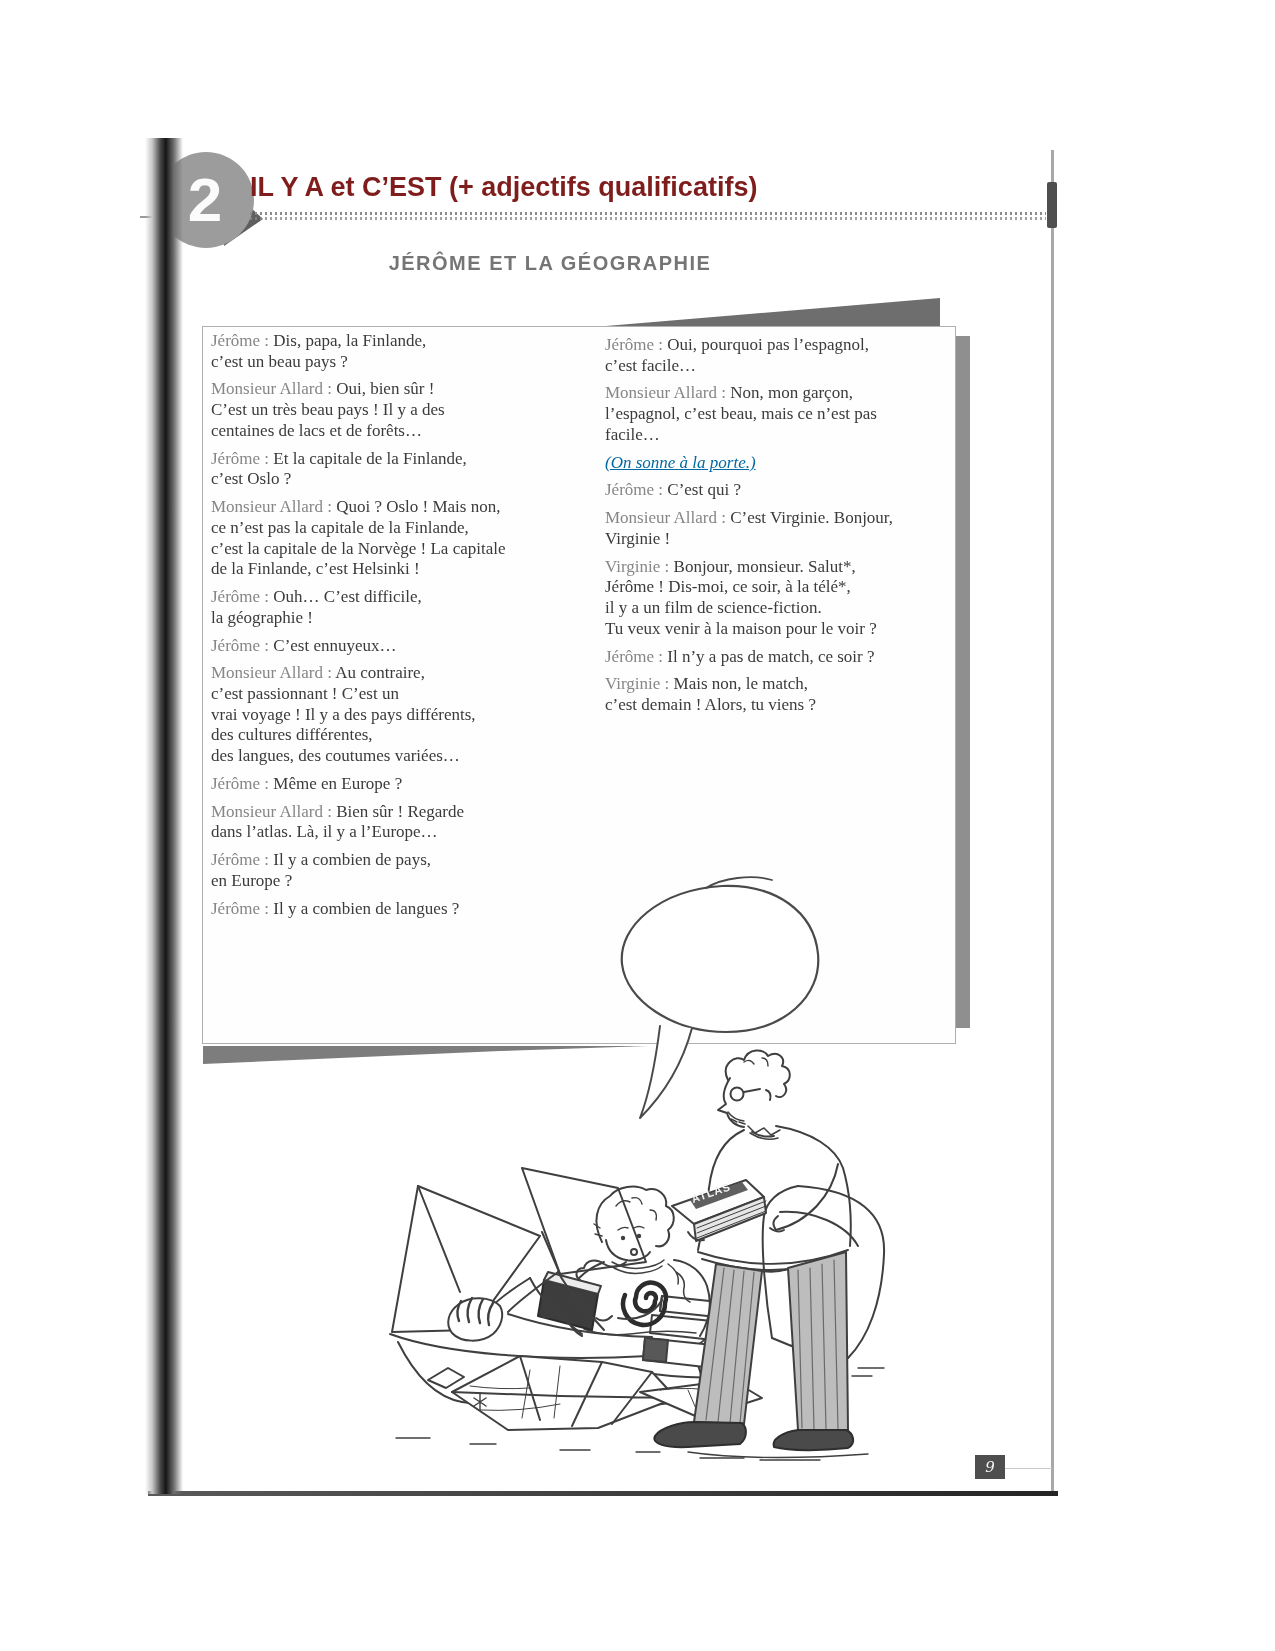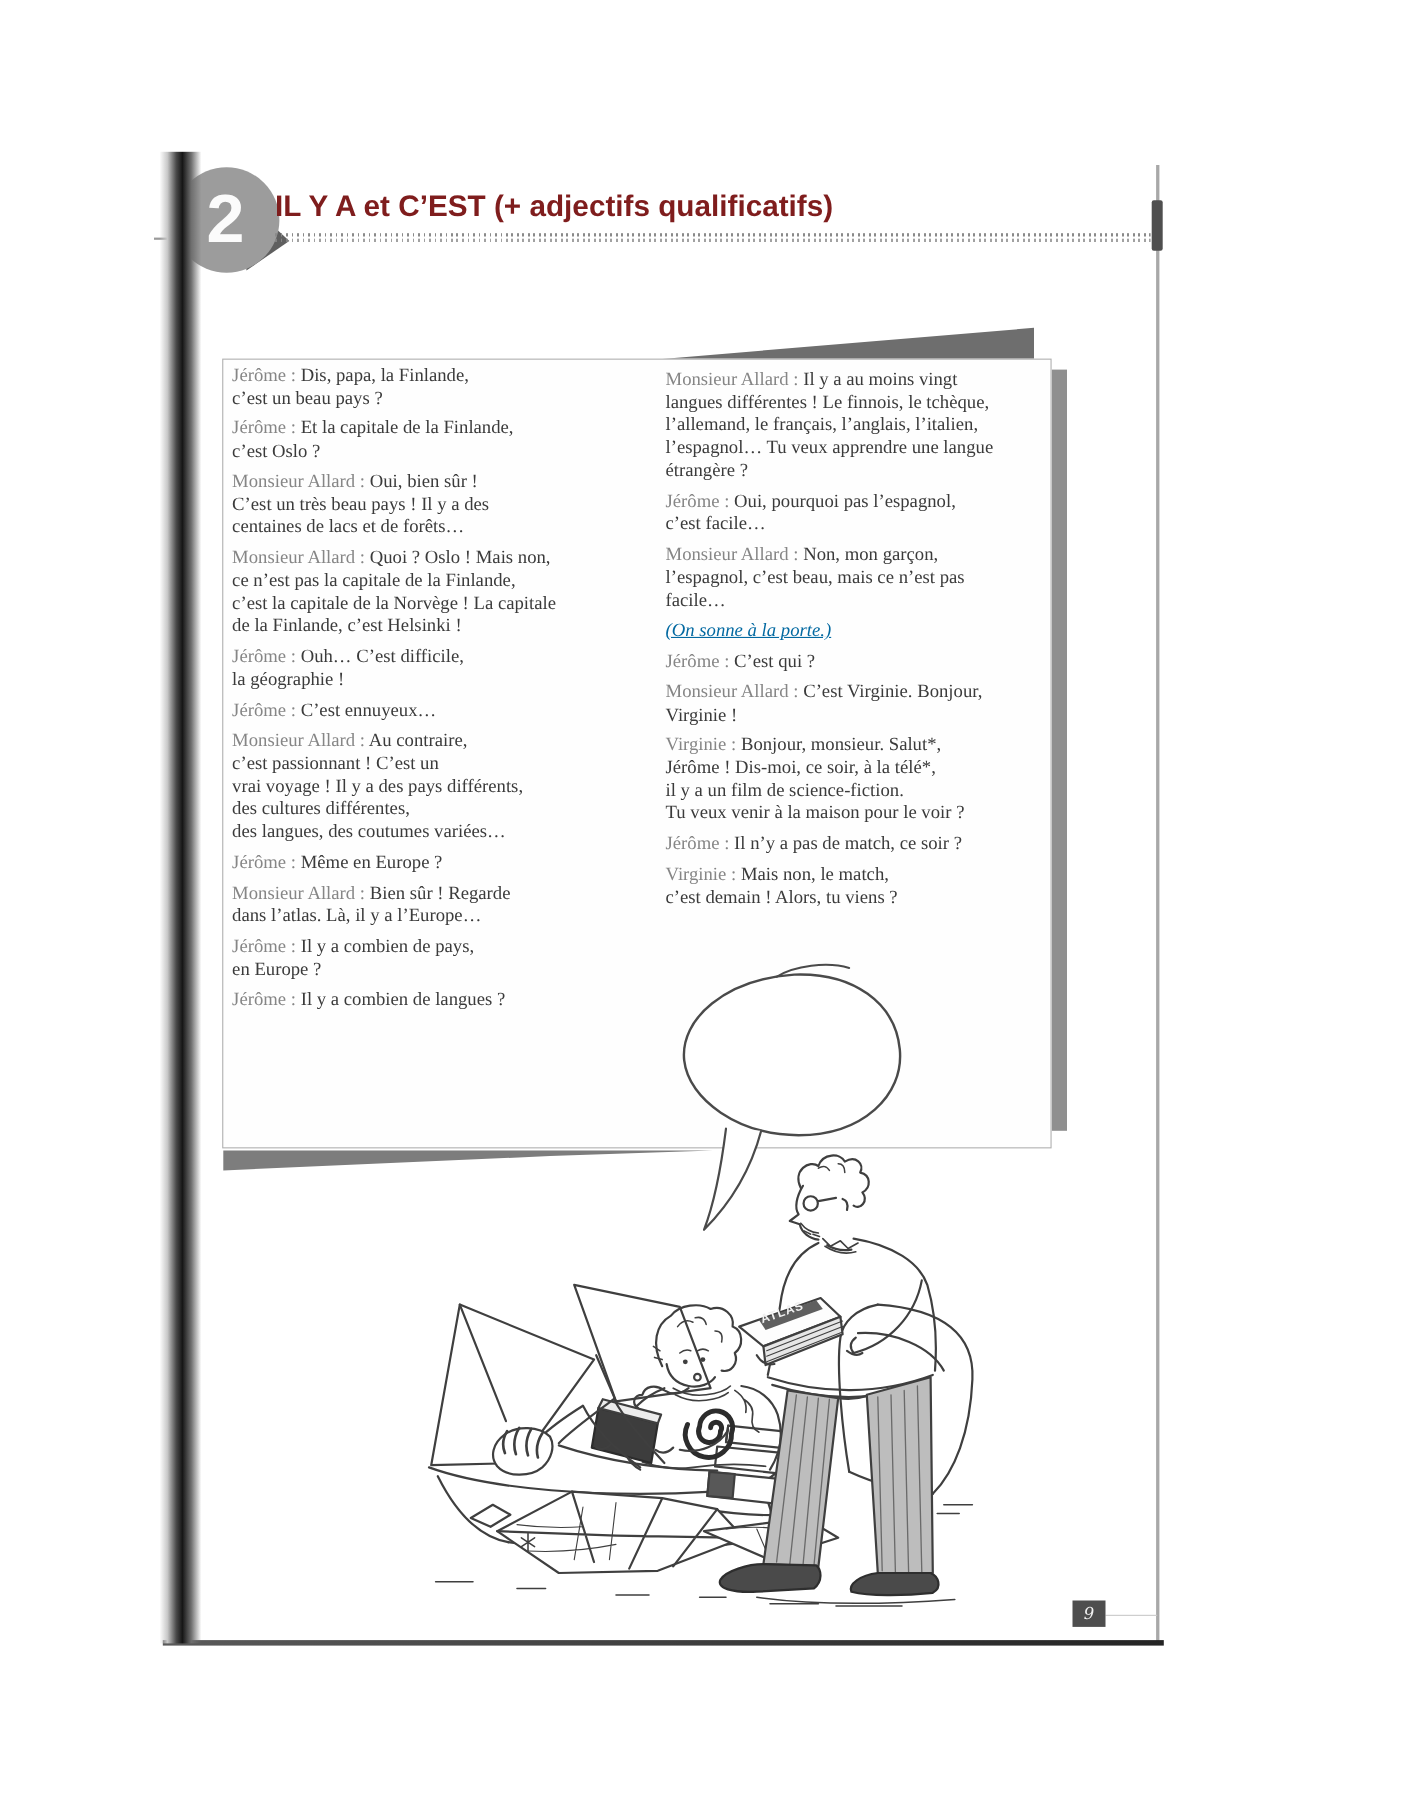--- a/index.html
+++ b/index.html
@@ -62,62 +62,58 @@
   <div class="right-edge-blob"></div>
   <div class="bottom-edge-line"></div>
   <div class="edge-tick"></div>
 
   <div class="chapter-circle"></div>
   <div class="left-edge-band"></div>
   <div class="chapter-num">2</div>
   <div class="page-title">IL Y A et C’EST (+ adjectifs qualificatifs)</div>
   <div class="dotted-rule"></div>
   <div class="dotted-rule r2"></div>
+  <div class="section-subtitle">JÉRÔME ET LA GÉOGRAPHIE</div>
 
   <svg class="deco" viewBox="0 0 1275 1651">
     <polygon points="224,183 263,219 224,246" fill="#5f5f5f"></polygon>
     <polygon points="594,327 940,298 940,331 594,331" fill="#6e6e6e"></polygon>
     <rect x="956" y="336" width="14" height="692" fill="#8f8f8f"></rect>
     <polygon points="203,1046 203,1064 500,1051 648,1046" fill="#7d7d7d"></polygon>
   </svg>
 
   <div class="dialogue-card">
     <div class="dlg-col" id="dialogue-col-left">
         <p class="dlg"><span class="spk">Jérôme</span><span class="sep"> : </span><span class="txt">Dis, papa, la Finlande,
 c’est un beau pays ?</span></p>
-        <p class="dlg"><span class="spk">Jérôme</span><span class="sep"> : </span><span class="txt">Et la capitale de la Finlande,
-c’est Oslo ?</span></p>
         <p class="dlg"><span class="spk">Monsieur Allard</span><span class="sep"> : </span><span class="txt">Oui, bien sûr !
 C’est un très beau pays ! Il y a des
 centaines de lacs et de forêts…</span></p>
+        <p class="dlg"><span class="spk">Jérôme</span><span class="sep"> : </span><span class="txt">Et la capitale de la Finlande,
+c’est Oslo ?</span></p>
         <p class="dlg"><span class="spk">Monsieur Allard</span><span class="sep"> : </span><span class="txt">Quoi ? Oslo ! Mais non,
 ce n’est pas la capitale de la Finlande,
 c’est la capitale de la Norvège ! La capitale
 de la Finlande, c’est Helsinki !</span></p>
         <p class="dlg"><span class="spk">Jérôme</span><span class="sep"> : </span><span class="txt">Ouh… C’est difficile,
 la géographie !</span></p>
         <p class="dlg"><span class="spk">Jérôme</span><span class="sep"> : </span><span class="txt">C’est ennuyeux…</span></p>
         <p class="dlg"><span class="spk">Monsieur Allard</span><span class="sep"> : </span><span class="txt">Au contraire,
 c’est passionnant ! C’est un
 vrai voyage ! Il y a des pays différents,
 des cultures différentes,
 des langues, des coutumes variées…</span></p>
         <p class="dlg"><span class="spk">Jérôme</span><span class="sep"> : </span><span class="txt">Même en Europe ?</span></p>
         <p class="dlg"><span class="spk">Monsieur Allard</span><span class="sep"> : </span><span class="txt">Bien sûr ! Regarde
 dans l’atlas. Là, il y a l’Europe…</span></p>
         <p class="dlg"><span class="spk">Jérôme</span><span class="sep"> : </span><span class="txt">Il y a combien de pays,
 en Europe ?</span></p>
         <p class="dlg"><span class="spk">Jérôme</span><span class="sep"> : </span><span class="txt">Il y a combien de langues ?</span></p>
       </div>
     <div class="dlg-col" id="dialogue-col-right">
-        <p class="dlg"><span class="spk">Monsieur Allard</span><span class="sep"> : </span><span class="txt">Il y a au moins vingt
-langues différentes ! Le finnois, le tchèque,
-l’allemand, le français, l’anglais, l’italien,
-l’espagnol… Tu veux apprendre une langue
-étrangère ?</span></p>
         <p class="dlg"><span class="spk">Jérôme</span><span class="sep"> : </span><span class="txt">Oui, pourquoi pas l’espagnol,
 c’est facile…</span></p>
         <p class="dlg"><span class="spk">Monsieur Allard</span><span class="sep"> : </span><span class="txt">Non, mon garçon,
 l’espagnol, c’est beau, mais ce n’est pas
 facile…</span></p>
         <p class="dlg stage">(On sonne à la porte.)</p>
         <p class="dlg"><span class="spk">Jérôme</span><span class="sep"> : </span><span class="txt">C’est qui ?</span></p>
         <p class="dlg"><span class="spk">Monsieur Allard</span><span class="sep"> : </span><span class="txt">C’est Virginie. Bonjour,
 Virginie !</span></p>
         <p class="dlg"><span class="spk">Virginie</span><span class="sep"> : </span><span class="txt">Bonjour, monsieur. Salut*,

